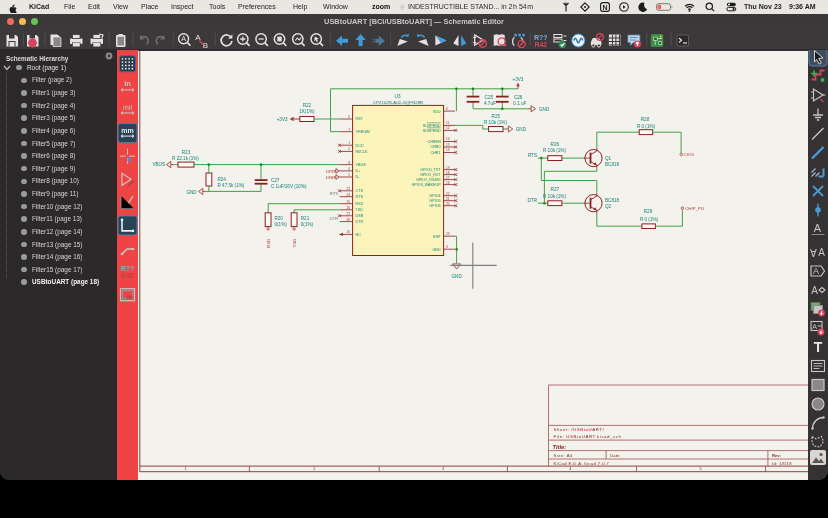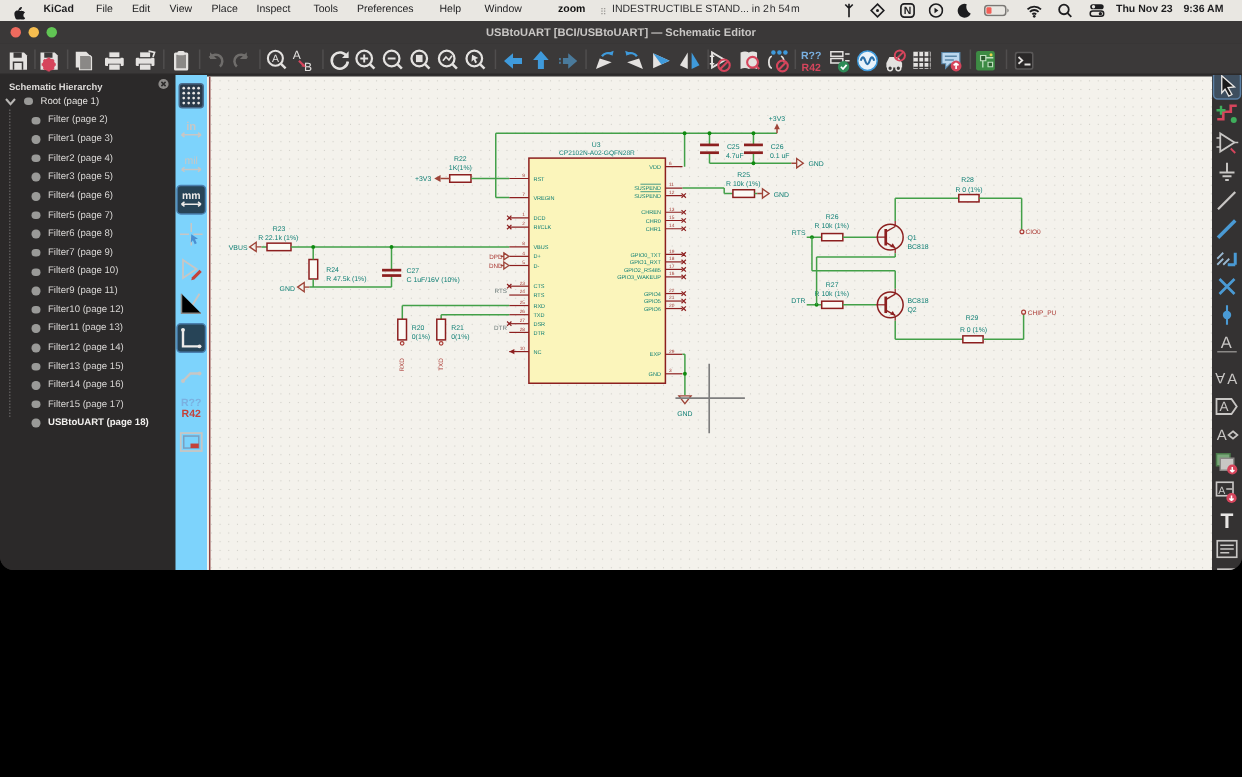--- a/index.html
+++ b/index.html
@@ -1,34 +1,34 @@
 <!DOCTYPE html>
 <html><head>
 <meta charset="utf-8">
 <style>
   html,body{margin:0;padding:0;width:828px;height:518px;background:#000;overflow:hidden;}
   *{box-sizing:border-box;}
   body{font-family:"Liberation Sans",sans-serif;}
-  #screen{position:absolute;left:0;top:0;width:828px;height:380px;border-radius:0 0 9px 9px;overflow:hidden;background:#323030;}
+  #screen{position:absolute;left:0;top:0;width:828px;height:480px;border-radius:0 0 9px 9px;overflow:hidden;background:#323030;}
   
   #menubar{position:absolute;left:0;top:0;width:828px;height:14px;background:#e9e7e2;color:#1d1d1f;font-size:7px;}
   #menubar .mi{position:absolute;top:3px;white-space:nowrap;}
   
   #titlebar{position:absolute;left:0;top:14px;width:828px;height:15px;background:#3a3838;}
   .tl{position:absolute;top:18px;width:7px;height:7px;border-radius:50%;}
   #title{position:absolute;top:17px;left:0;width:828px;text-align:center;color:#c9c7c5;font-size:7.4px;font-weight:bold;}
   
   #toolbar{position:absolute;left:0;top:29px;width:828px;height:21px;background:#3b3939;border-bottom:1px solid #2c2a2a;}
   
   #lpanel{position:absolute;left:0;top:50px;width:117px;height:432px;background:#2b2929;color:#d8d6d4;}
   #lpanel .hdr{position:absolute;left:6px;top:4.5px;font-size:6.3px;font-weight:bold;color:#dddbd9;}
   .row{position:absolute;font-size:6.4px;white-space:nowrap;color:#d8d6d4;}
   .bull{position:absolute;width:5.6px;height:5.6px;border-radius:50%;background:#9a9a98;}
   
-  #lstrip{position:absolute;left:117px;top:50px;width:21px;height:432px;background:#7dd3fc;}
+  #lstrip{position:absolute;left:117px;top:50px;width:21px;height:432px;background:#ef4444;}
   
   #canvas{position:absolute;left:138px;top:51px;width:670px;height:430px;background:#f4f2ec;
     background-image:radial-gradient(circle, rgba(110,108,98,0.28) 0.55px, transparent 0.65px);
     background-size:5.8px 5.8px;}
   
   #rstrip{position:absolute;left:808px;top:50px;width:20px;height:432px;background:#343232;}
   
   #b1{position:absolute;left:0;top:481px;width:828px;height:21px;background:#333131;border-bottom:1px solid #454343;}
   #b2{position:absolute;left:0;top:502px;width:828px;height:16px;background:#302e2e;color:#b5b3b1;font-size:5.8px;}
   #b2 span{position:absolute;top:5px;white-space:nowrap;}

